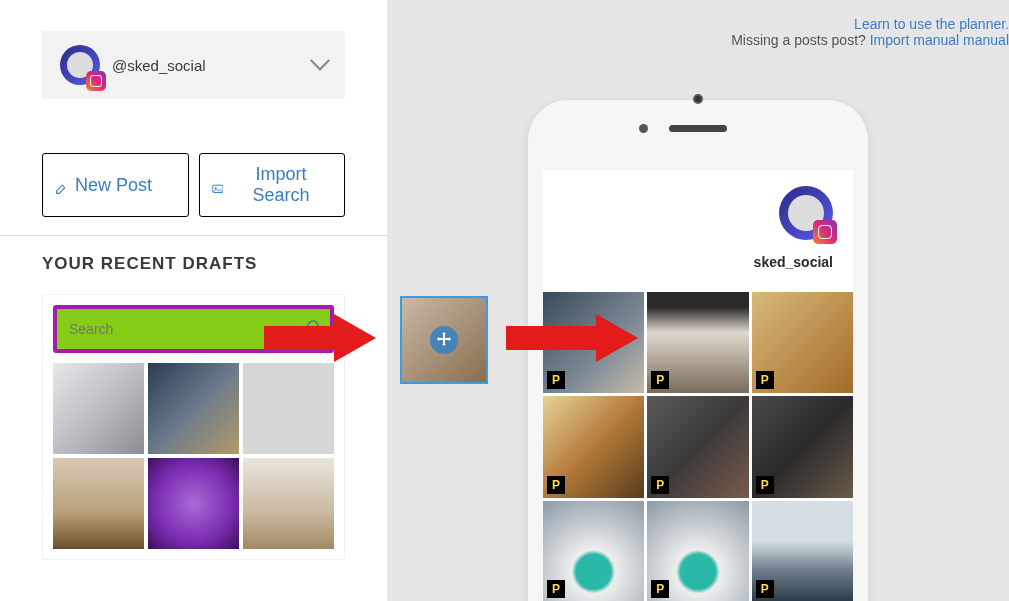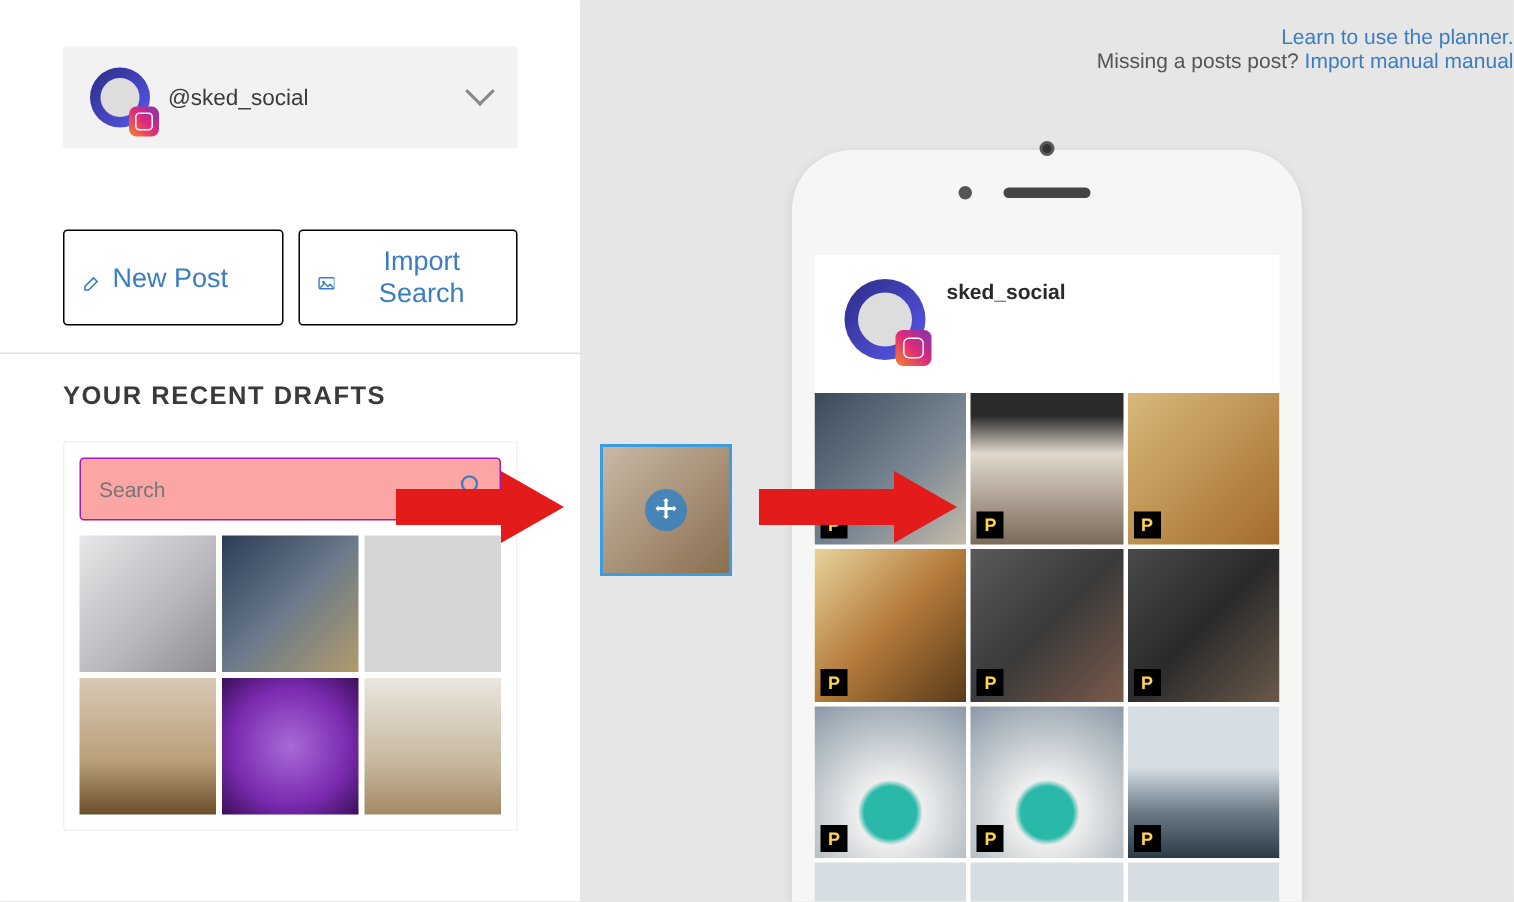--- a/index.html
+++ b/index.html
@@ -17,21 +17,21 @@
 
   .btn-row { display: flex; gap: 10px; margin-bottom: 18px; }
   .btn { flex: 1; border: 1px solid #000000; background: #fff; color: #3b7dc0; padding: 10px 12px; border-radius: 3px; font-size: 18px; display: flex; align-items: center; gap: 7px; cursor: pointer; margin-top: 40px; }
   .btn .ic { width: 13px; height: 13px; display: inline-block; }
 
   .section-divider { border-top: 1px solid #e0e0e0; margin: 0 -42px; }
   .drafts-heading { text-align: left; font-size: 17px; font-weight: 700; letter-spacing: 1px; color: #3a3a3a; padding: 18px 0 20px; }
 
   .drafts-box { background: #fff; border: 1px solid #f1f1f1; padding: 10px; border-radius: 2px; }
   .search-wrap { position: relative; margin-bottom: 10px; }
-  .search-input { width: 100%; padding: 12px 40px 12px 12px; border: 1px solid #a21caf; background: #fca5a5; border-radius: 3px; font-size: 14px; color: #444; }
+  .search-input { width: 100%; padding: 12px 40px 12px 12px; border: 4px solid #a21caf; background: #84cc16; border-radius: 3px; font-size: 14px; color: #444; }
   .search-icon { position: absolute; right: 12px; top: 50%; transform: translateY(-50%); color: #3b7dc0; }
 
   .draft-grid { display: grid; grid-template-columns: repeat(3, 1fr); gap: 4px; }
   .draft-tile { width: 100%; aspect-ratio: 1/1; background: #ccc; }
   .tile-jewel { background: linear-gradient(135deg,#e8e8ea,#b5b5bb 60%,#8c8c92); }
   .tile-bag { background: linear-gradient(135deg,#2a3b55,#6a7a8b,#b29a6a); }
   .tile-blank { background: #d6d6d6; }
   .tile-store { background: linear-gradient(180deg,#d8c9b5,#baa07a 60%,#6a4e2a); }
   .tile-amethyst { background: radial-gradient(circle,#a86bd6,#7a2bb0 60%,#3b0f5a); }
   .tile-shopper { background: linear-gradient(180deg,#eae6df,#c8b9a0 60%,#a38964); }
@@ -40,21 +40,21 @@
   .top-links { text-align: right; padding: 16px 0 12px; font-size: 14px; color: #555; }
   .link { color: #3b7dc0; text-decoration: none; cursor: pointer; }
 
   .phone { position: absolute; left: 50%; transform: translateX(-50%); top: 100px; width: 340px; background: #f6f6f5; border-radius: 40px 40px 0 0; padding: 70px 15px 0; box-shadow: 0 2px 8px rgba(0,0,0,0.1); height: 520px; }
   .phone-top { position: absolute; top: 25px; left: 50%; transform: translateX(-50%); display: flex; align-items: center; gap: 14px; }
   .camera { width: 10px; height: 10px; border-radius: 50%; background: #333; border: 2px solid #5a5a5a; position: absolute; top: -6px; left: 50%; transform: translateX(-50%); }
   .speaker { width: 58px; height: 7px; border-radius: 4px; background: #444; }
   .sensor { width: 9px; height: 9px; border-radius: 50%; background: #555; position: absolute; left: -30px; top: -1px; }
 
   .phone-screen { background: #fff; height: 100%; overflow: hidden; }
-  .profile-header { display: flex; align-items: flex-start; gap: 14px; padding: 16px 20px 22px; }
+  .profile-header { display: flex; align-items: flex-end; gap: 14px; padding: 16px 20px 22px; flex-direction: column; }
   .profile-av { position: relative; width: 54px; height: 54px; }
   .profile-av .avatar { width: 54px; height: 54px; }
   .profile-av .avatar-inner { width: 36px; height: 36px; }
   .profile-av .ig-badge { width: 24px; height: 24px; bottom: -4px; right: -4px; }
   .profile-av .ig-badge::after { width: 12px; height: 12px; border-radius: 4px; }
   .username { font-weight: 700; font-size: 14px; color: #2a2a2a; }
 
   .ig-grid { display: grid; grid-template-columns: repeat(3, 1fr); gap: 3px; padding: 0 0 0 0; }
   .ig-tile { position: relative; width: 100%; aspect-ratio: 1/1; background: #bbb; }
   .p-badge { position: absolute; left: 4px; bottom: 4px; width: 18px; height: 18px; background: #000; color: #ffd54f; font-size: 12px; font-weight: 800; display: flex; align-items: center; justify-content: center; }

